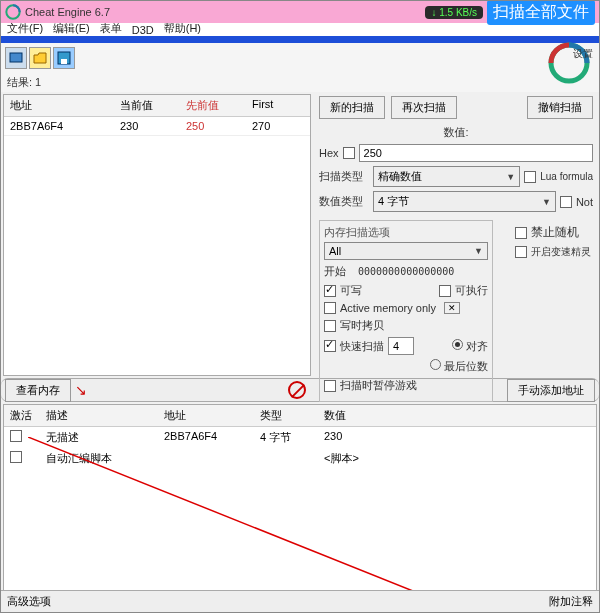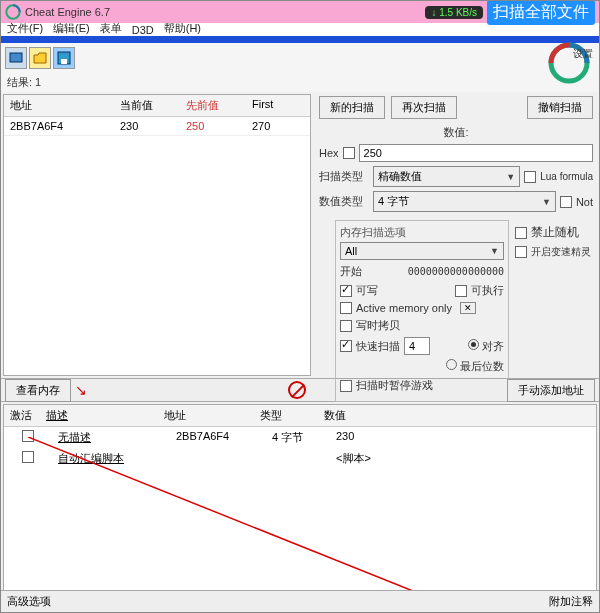--- a/index.html
+++ b/index.html
@@ -33,29 +33,29 @@
 .chk { width:12px; height:12px; border:1px solid #666; display:inline-block; background:#fff; position:relative; }
 .chk.checked::after { content:"✓"; position:absolute; top:-3px; left:0; font-size:11px; }
 .text-input { border:1px solid #888; padding:2px 4px; background:#fff; flex:1; }
 .select { border:1px solid #888; padding:2px 4px; background:#eee; flex:1; display:flex; justify-content:space-between; align-items:center; }
 .chev { font-size:9px; color:#444; }
 .group { border:1px solid #bbb; padding:4px; margin-top:4px; }
 .group-title { color:#555; margin-bottom:2px; }
 .mono { font-family: Consolas, monospace; font-size:10px; color:#333; }
 .radio { width:11px; height:11px; border:1px solid #666; border-radius:50%; display:inline-block; margin-right:3px; position:relative; }
 .radio.sel::after { content:""; position:absolute; top:2px; left:2px; width:5px;height:5px;background:#333;border-radius:50%; }
-.mid-bar { height:24px; display:flex; align-items:center; padding:0 4px; border-top:1px solid #aaa; border-bottom:1px solid #aaa; background:#eee; }
+.mid-bar { height:24px; display:flex; align-items:center; padding:0 4px; border-top:1px solid #aaa; border-bottom:1px solid #aaa; background:#eee;border-radius:7px; }
 .arrow-down { color:#c00; font-size:14px; margin-left:4px; }
 .no-sign { width:18px;height:18px;border:2px solid #c00;border-radius:50%;position:relative;margin:0 4px; }
 .no-sign::after { content:""; position:absolute; width:18px; height:2px; background:#c00; top:7px; left:-1px; transform:rotate(-45deg); }
 .addr-table { background:#fff; border:1px solid #aaa; margin:2px; height:200px; position:relative; overflow:hidden; }
 .at-header { display:flex; background:#f3f3f3; border-bottom:1px solid #ccc; }
 .at-header div, .at-row div { padding:3px 6px; }
-.c-act{width:36px;} .c-desc{width:118px;text-decoration:underline;} .c-addr{width:96px;} .c-type{width:64px;} .c-val{width:60px;}
-.at-row { display:flex;padding-left:12px; }
+.c-act{width:36px;} .c-desc{width:118px;} .c-addr{width:96px;} .c-type{width:64px;} .c-val{width:60px;}
+.at-row { display:flex; }
 .red-line { position:absolute; top:32px; left:24px; width:420px; height:168px; pointer-events:none; }
 .bottom-bar { position:absolute; bottom:0; left:0; right:0; height:22px; border-top:1px solid #aaa; background:#eee; display:flex; align-items:center; padding:0 6px; }
 .x-close { border:1px solid #888; padding:0 3px; font-size:9px; margin-left:4px; }
 </style>
 </head>
 <body>
 
 <div class="title-bar">
   <svg class="logo" viewBox="0 0 24 24">
       <circle cx="12" cy="12" r="10" fill="none" stroke="#2a7" stroke-width="3"></circle>
@@ -143,30 +143,30 @@
     <div class="val-row">
       <span class="label" style="width:50px">数值类型</span>
       <div class="select">
           <span>4 字节</span>
           <span class="chev">▼</span>
         </div>
       <span class="chk"></span>
       <span class="label">Not</span>
     </div>
 
-    <div style="display:flex; gap:6px;margin-left:16px;">
+    <div style="display:flex; gap:22px;">
       <div class="group" style="flex:1">
         <div class="group-title">内存扫描选项</div>
         <div class="select">
             <span>All</span>
             <span class="chev">▼</span>
           </div>
         <div class="val-row">
             <span class="label" style="width:30px">开始</span>
-            <span class="mono" style="flex:1;text-align:right">0000000000000000</span>
+            <span class="mono" style="flex:1;text-align:left">0000000000000000</span>
           </div>
         <div class="val-row">
           <span class="chk checked"></span>
             <span class="label">可写</span>
           <span style="flex:1"></span>
           <span class="chk"></span>
             <span class="label">可执行</span>
         </div>
         <div class="val-row">
             <span class="chk"></span>

